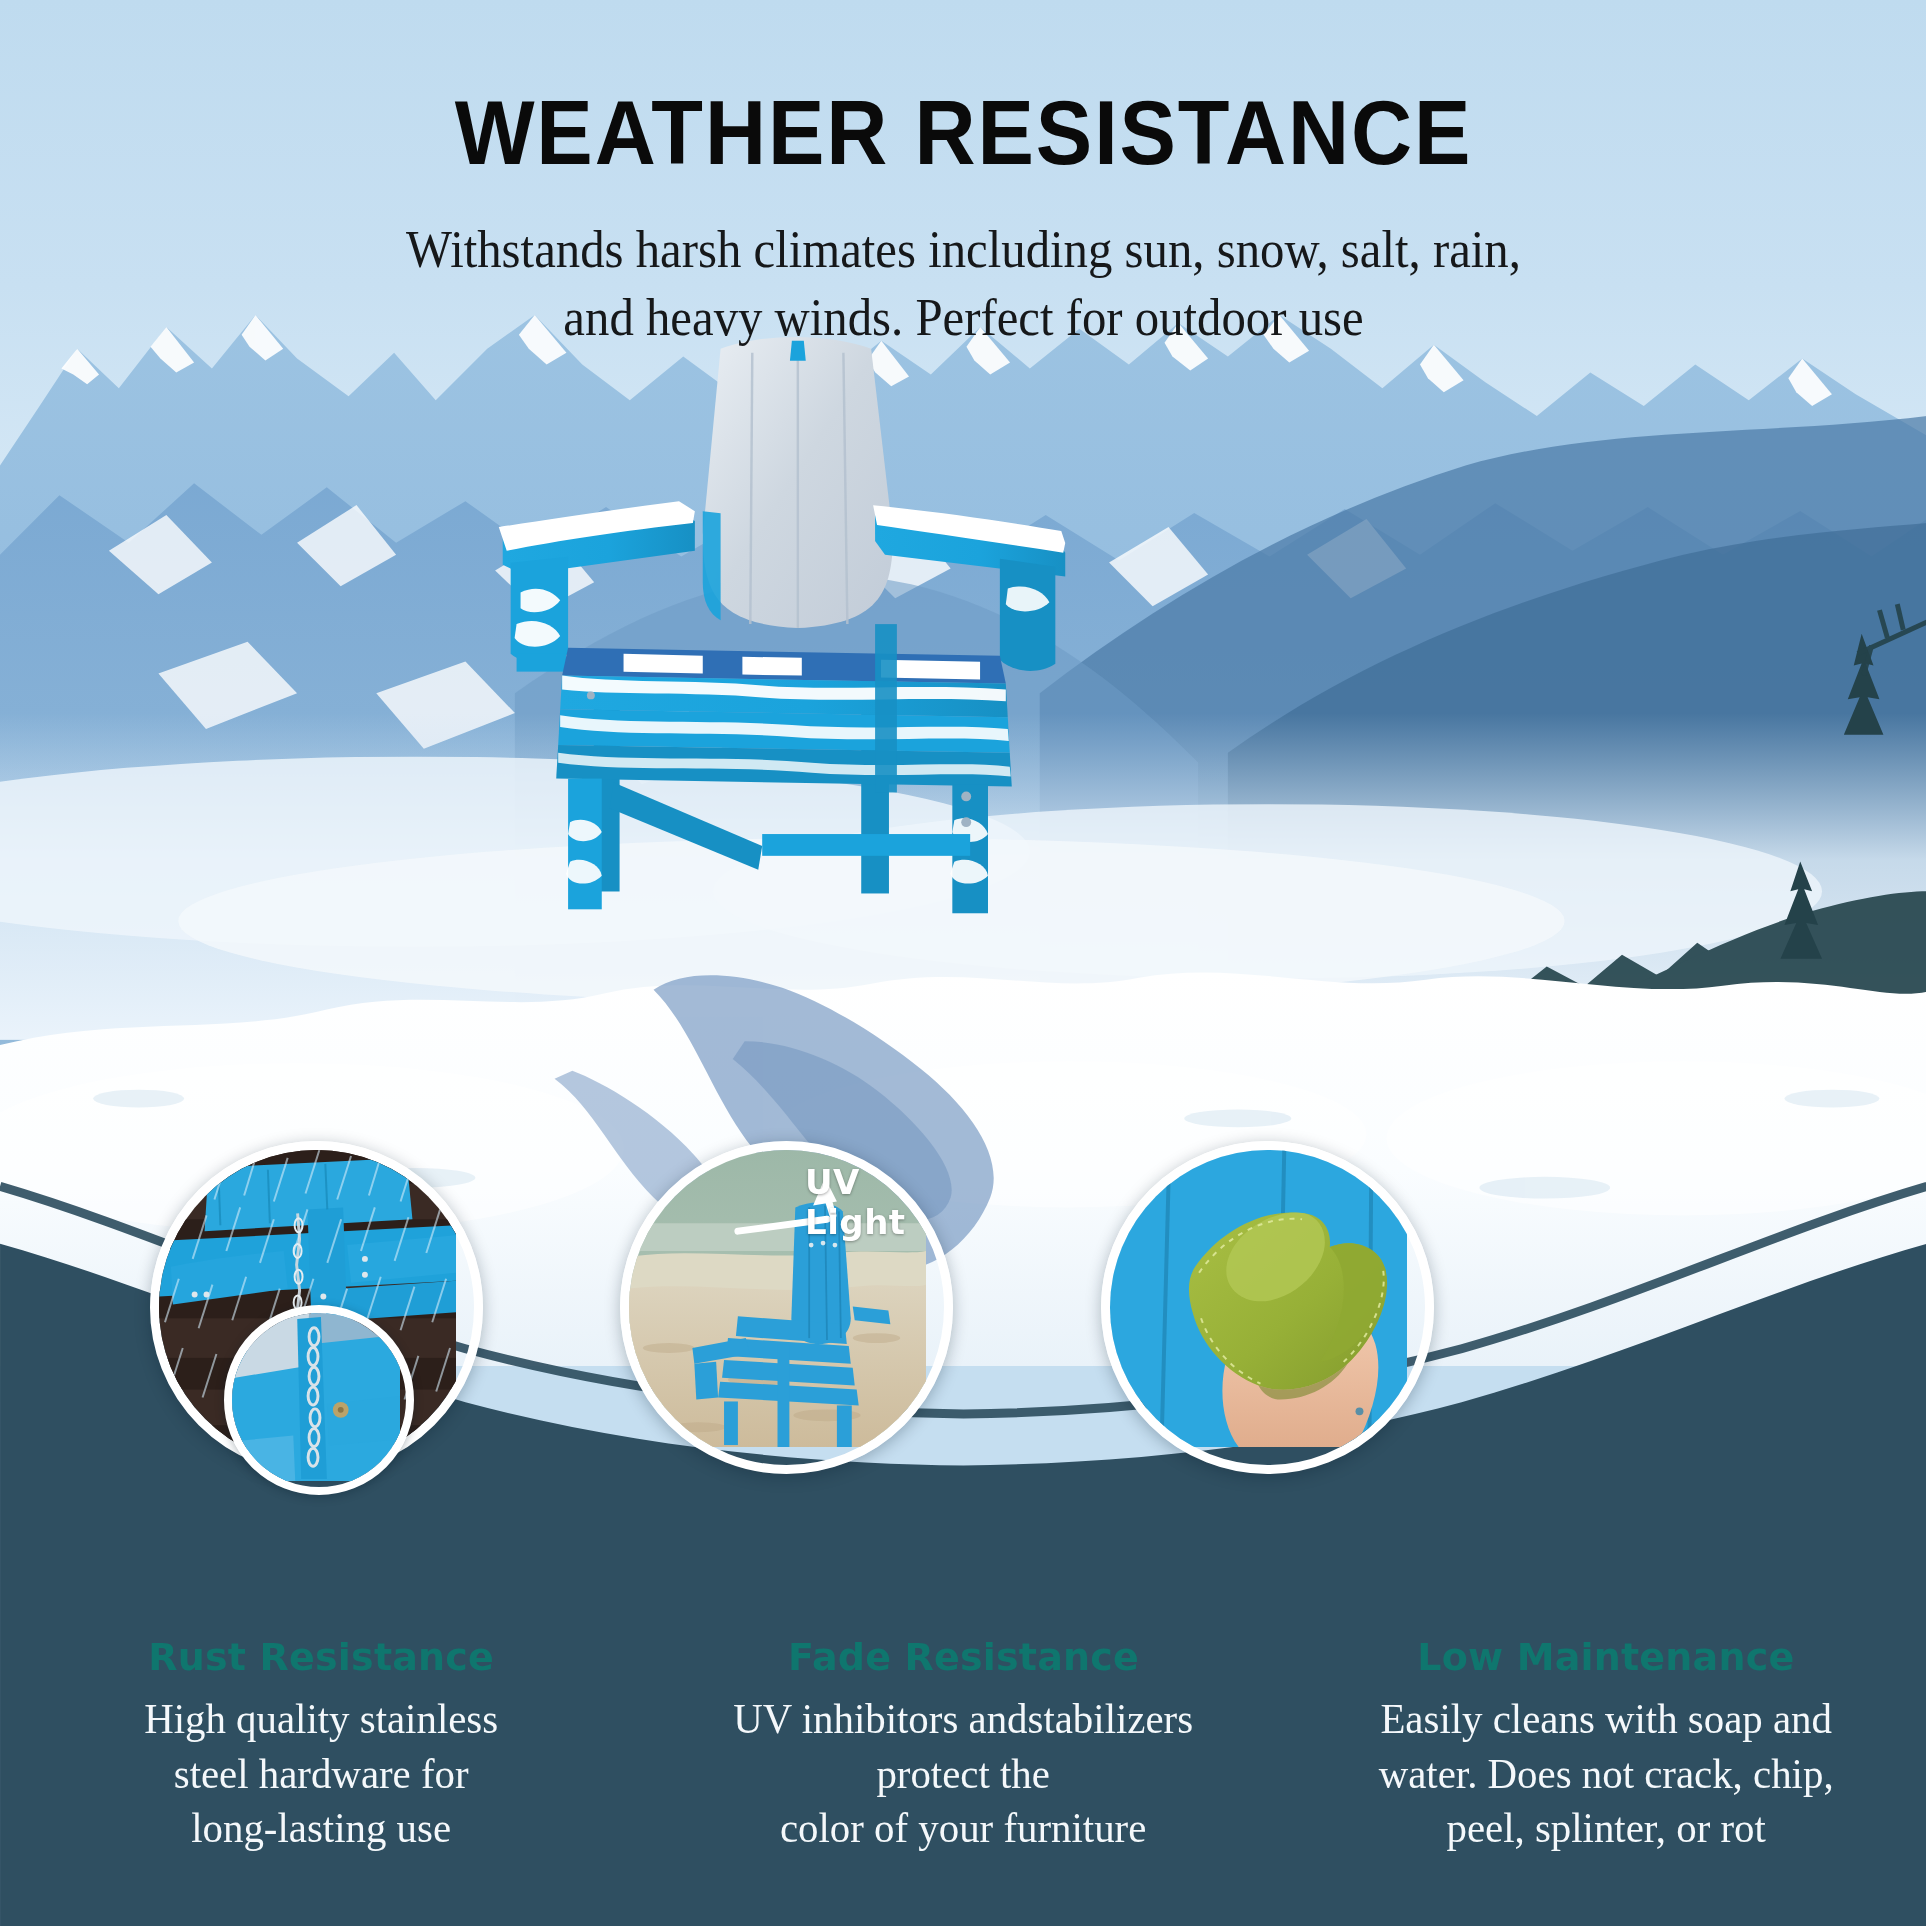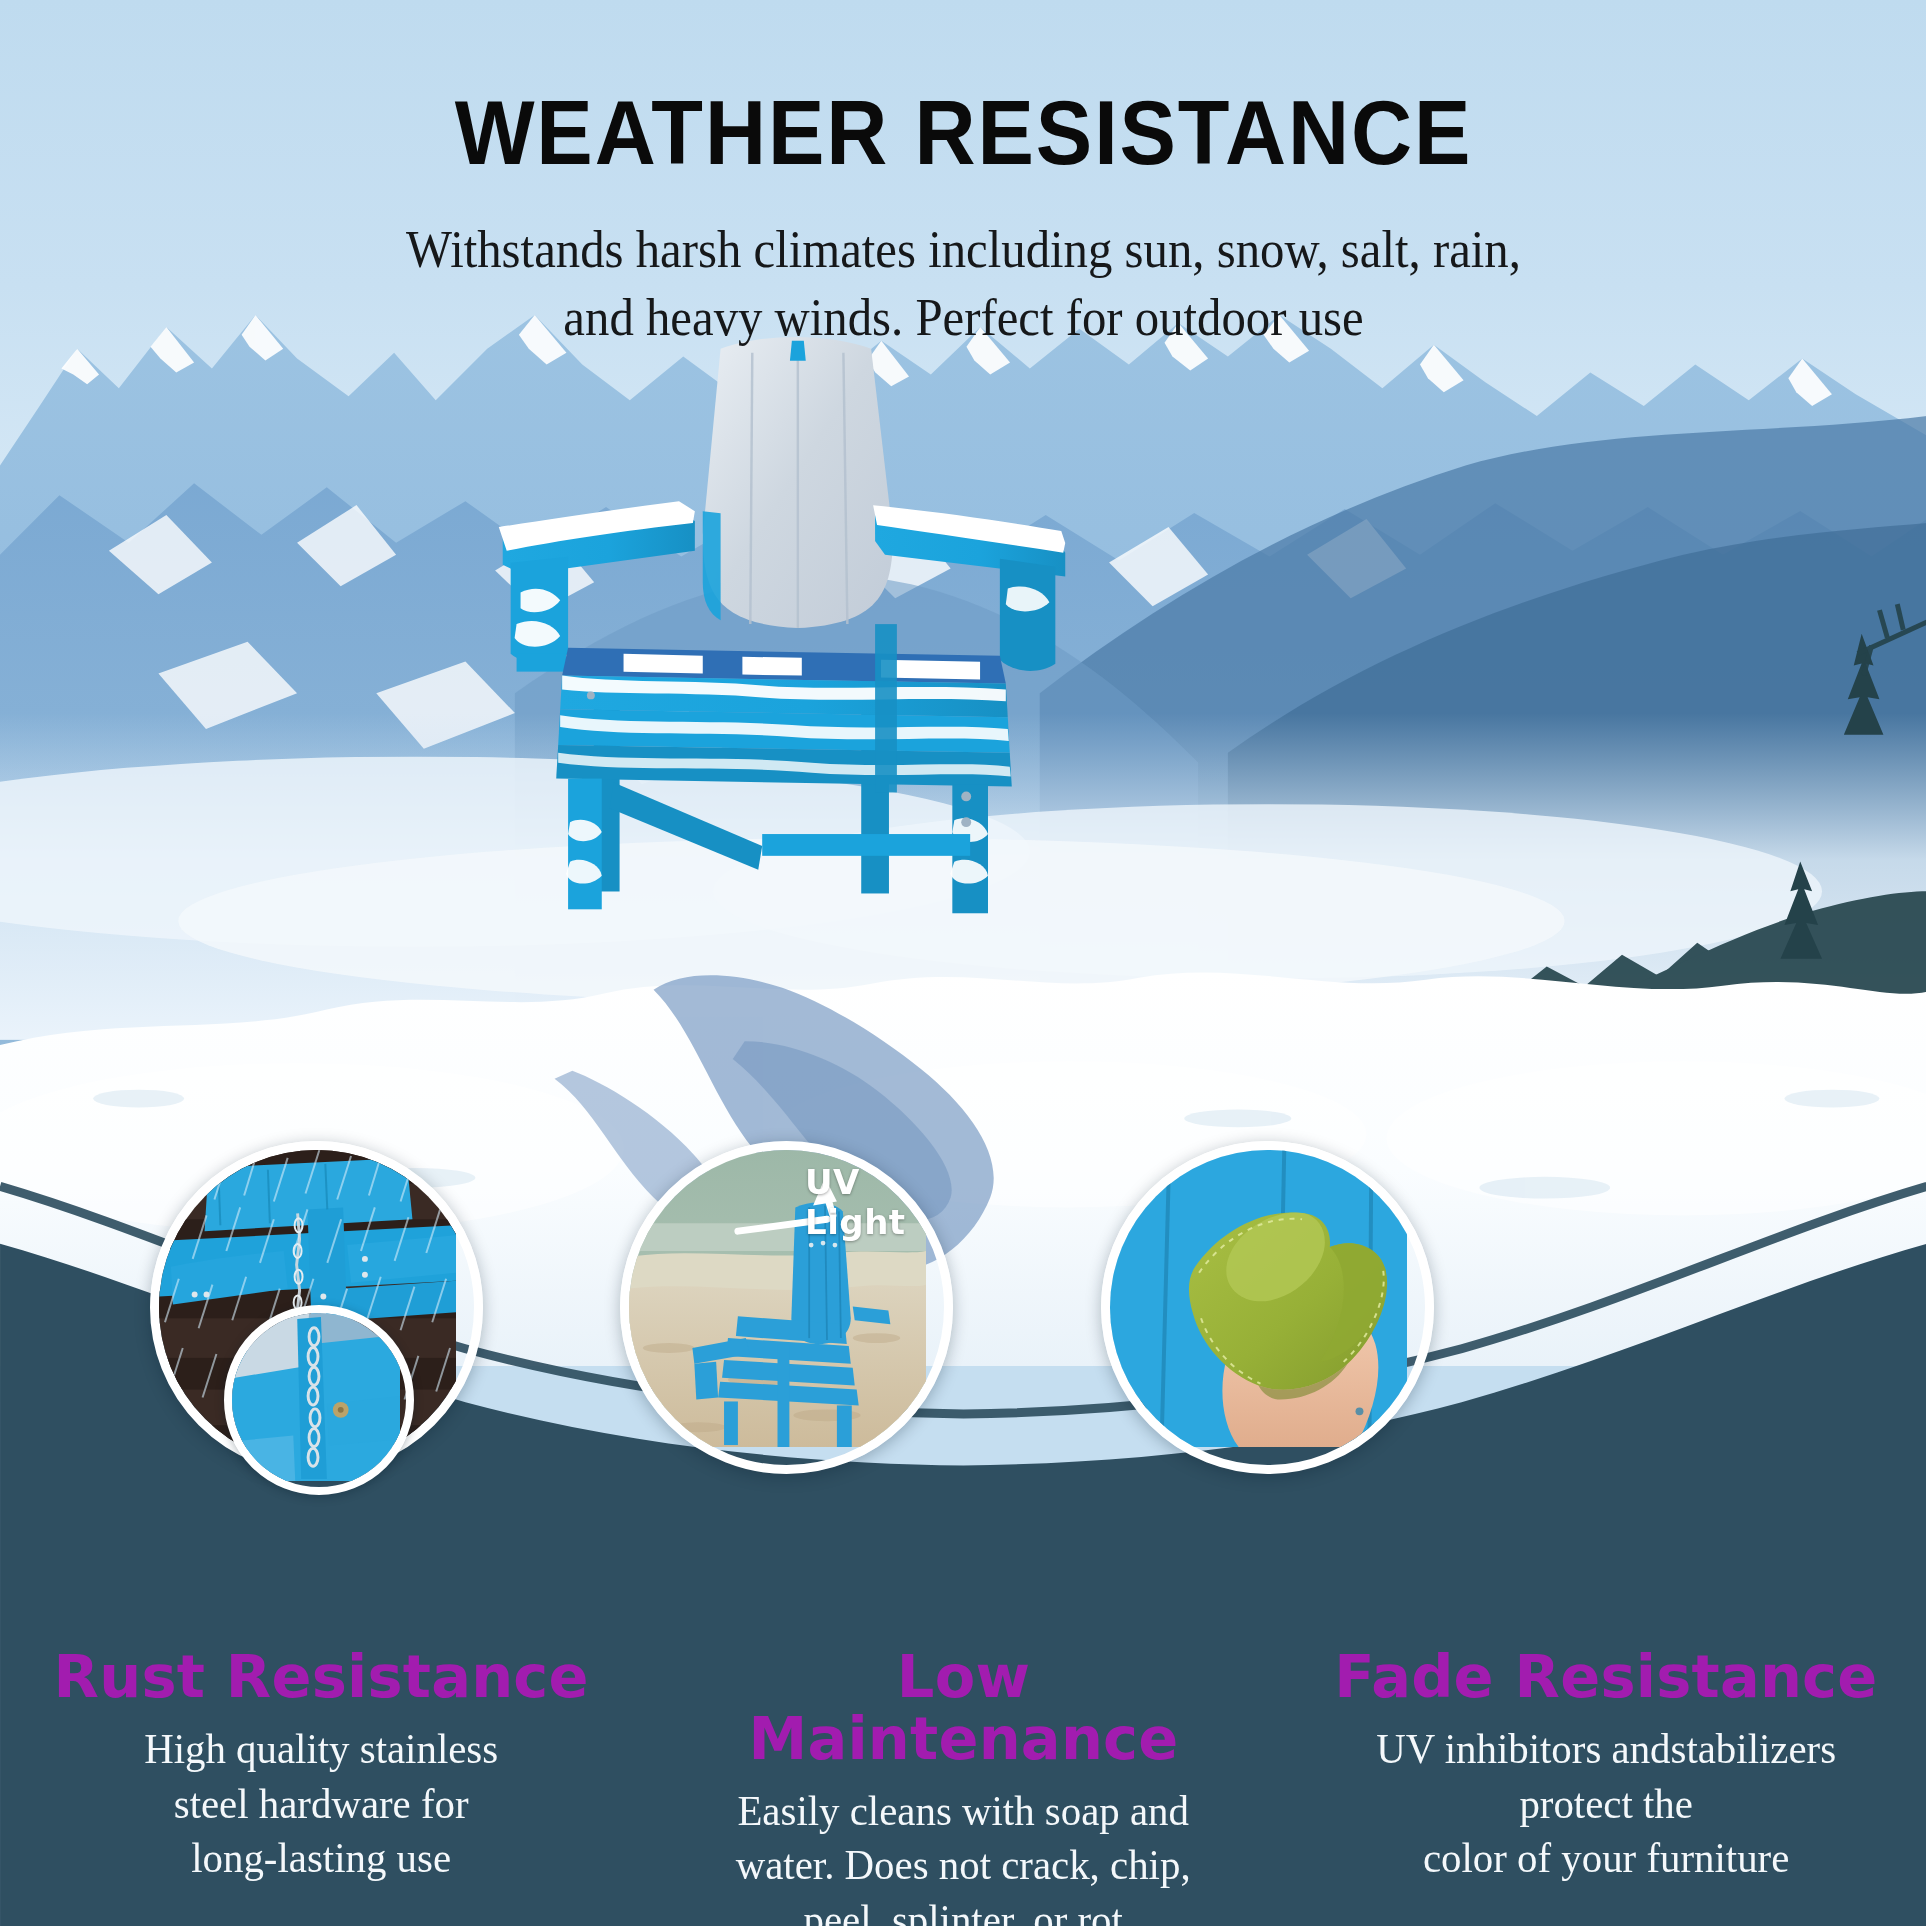--- a/index.html
+++ b/index.html
@@ -62,21 +62,21 @@
     border-radius:50%;border:8px solid #ffffff;overflow:hidden;z-index:31;
     box-shadow:0 2px 10px rgba(8,25,40,.3);
   }
 
   
   .features{position:absolute;left:0;top:1638px;width:1927px;z-index:35;
             display:flex;}
   .fcol{width:33.3333%;text-align:center;padding:0 26px;box-sizing:border-box;}
   .fhead{
     font-family:"DejaVu Sans",sans-serif;
-    font-weight:bold;font-size:59px;color:#a21caf;margin:8px;
+    font-weight:bold;font-size:38px;color:#0f766e;margin:0;
     letter-spacing:0.2px;line-height:1.05;
   }
   .fbody{
     font-family:"Liberation Serif",serif;
     font-size:43px;line-height:1.27;color:#f4f8fb;margin:14px 0 0 0;
     transform:scaleX(.95);
   }
 
   
   .uvlabel{
@@ -584,33 +584,33 @@
     <div class="fcol">
       <p class="fhead">Rust Resistance</p>
       <p class="fbody">
         <span>High quality stainless</span><br>
         <span>steel hardware for</span><br>
         <span>long-lasting use</span>
       </p>
     </div>
 
     <div class="fcol">
+      <p class="fhead">Fade Resistance</p>
+      <p class="fbody">
+        <span>UV inhibitors andstabilizers</span><br>
+        <span>protect the</span><br>
+        <span>color of your furniture</span>
+      </p>
+    </div>
+
+    <div class="fcol">
       <p class="fhead">Low Maintenance</p>
       <p class="fbody">
         <span>Easily cleans with soap and</span><br>
         <span>water. Does not crack, chip,</span><br>
         <span>peel, splinter, or rot</span>
       </p>
     </div>
 
-    <div class="fcol">
-      <p class="fhead">Fade Resistance</p>
-      <p class="fbody">
-        <span>UV inhibitors andstabilizers</span><br>
-        <span>protect the</span><br>
-        <span>color of your furniture</span>
-      </p>
-    </div>
-
   </div>
 
 </div>
 
 
 </body></html>

